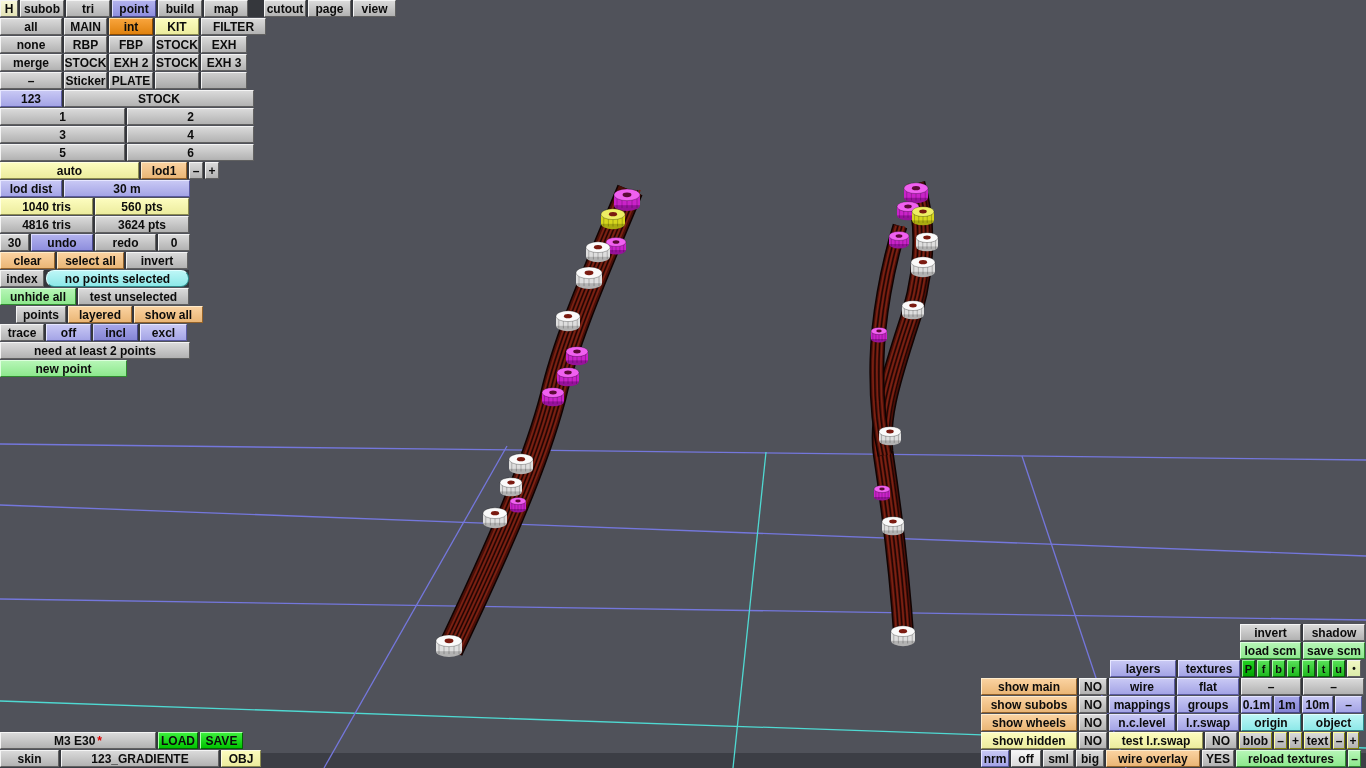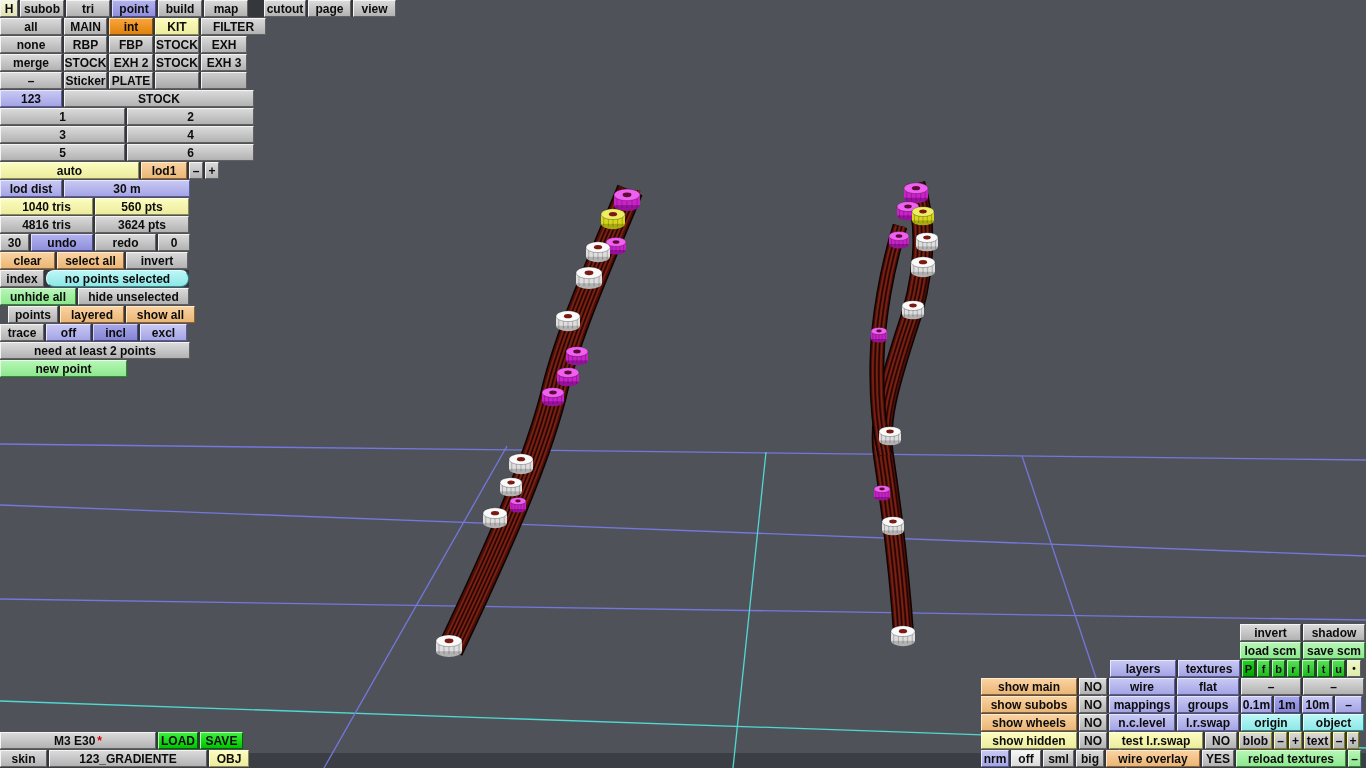--- a/index.html
+++ b/index.html
@@ -519,24 +519,24 @@
       </div>
       <div class="btn v-cyan" style="width: 143px; border-radius: 8px;">
         <span>no points selected</span>
       </div>
     </div>
     <div class="btnrow" style="left: 0px; top: 288px;">
       <div class="btn v-grn" style="width: 76px;">
         <span>unhide all</span>
       </div>
       <div class="btn" style="width: 111px;">
-        <span>hide unselected</span>
-      </div>
-    </div>
-    <div class="btnrow" style="left: 8px; top: 306px;">
+        <span>test unselected</span>
+      </div>
+    </div>
+    <div class="btnrow" style="left: 16px; top: 306px;">
       <div class="btn" style="width: 50px;">
         <span>points</span>
       </div>
       <div class="btn v-tan" style="width: 64px;">
         <span>layered</span>
       </div>
       <div class="btn v-tan" style="width: 69px;">
         <span>show all</span>
       </div>
     </div>
@@ -570,21 +570,21 @@
         <span class="star">*</span>
       </div>
       <div class="btn v-grnb" style="width: 40px;">
         <span>LOAD</span>
       </div>
       <div class="btn v-grnb" style="width: 43px;">
         <span>SAVE</span>
       </div>
     </div>
     <div class="btnrow" style="left: 0px; top: 750px;">
-      <div class="btn" style="width: 47px;">
+      <div class="btn" style="width: 59px;">
         <span>skin</span>
       </div>
       <div class="btn" style="width: 158px;">
         <span>123_GRADIENTE</span>
       </div>
       <div class="btn v-yel" style="width: 40px;">
         <span>OBJ</span>
       </div>
     </div>
     <div class="btnrow" style="left: 1240px; top: 624px;">

